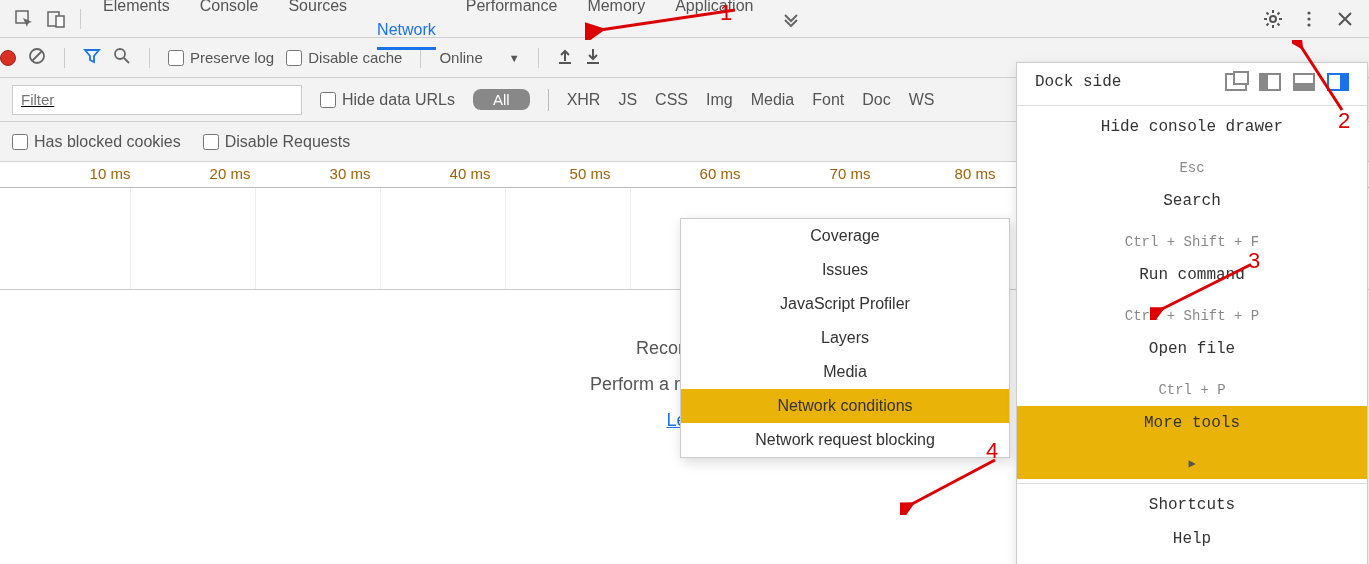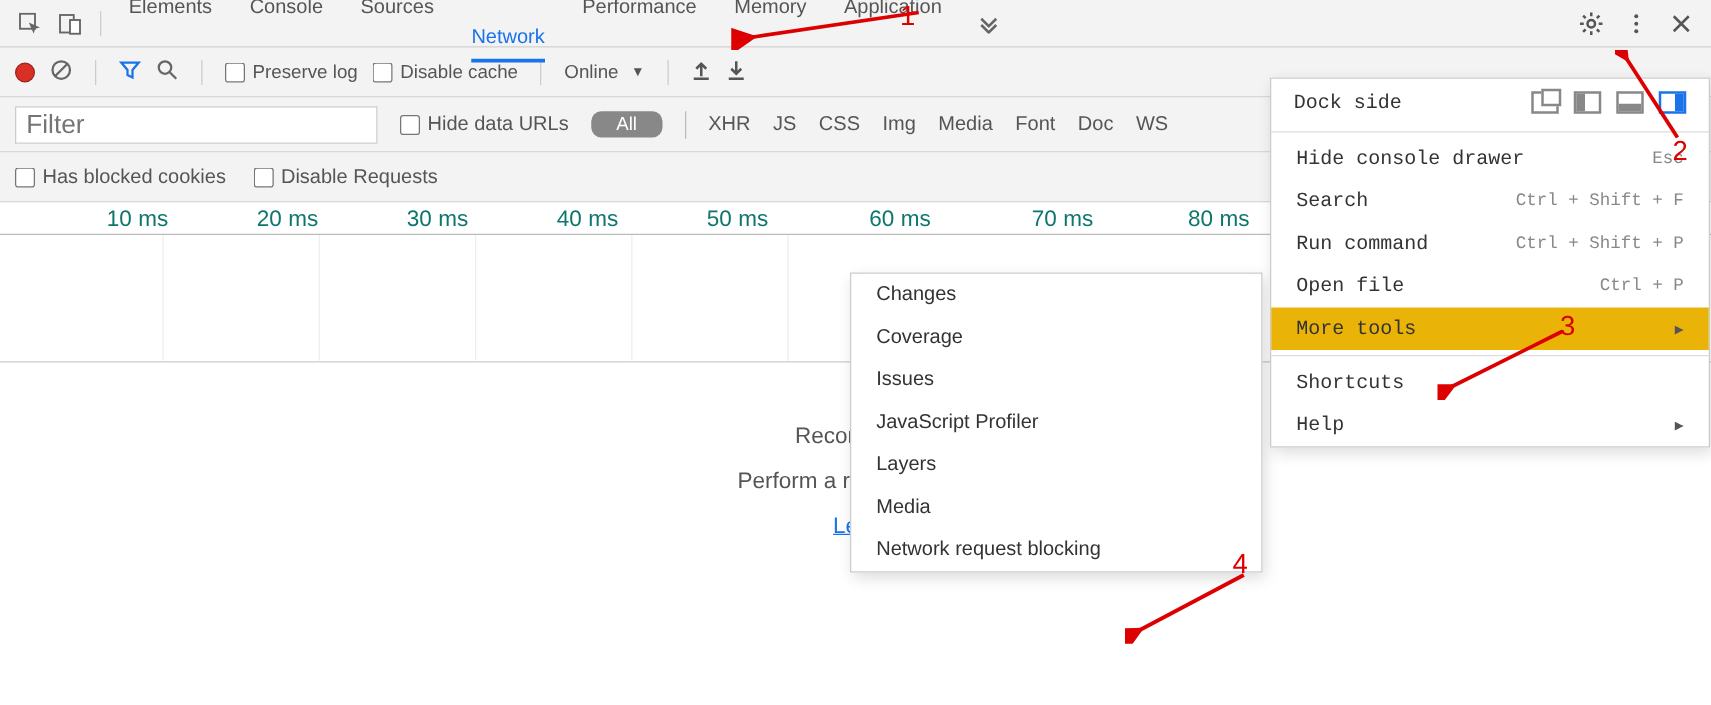--- a/index.html
+++ b/index.html
@@ -45,48 +45,49 @@
   }
   .topbar-right {
     margin-left: auto; display: flex; align-items: center; gap: 8px;
   }
 
   .toolbar {
     height: 40px;
     border-bottom: 1px solid #d0d0d0;
     background: #f3f3f3;
     display: flex; align-items: center;
-    padding: 0 12px; gap: 12px;
+    padding: 0 0; gap: 12px;
     font-size: 15px; color: #555;
   }
   .record-dot {
     width: 16px; height: 16px; border-radius: 50%;
     background: #d93025; border: 1px solid #9c221a;
   }
   .toolbar .sep { width: 1px; height: 20px; background: #ccc; margin: 0 6px; }
   .chk { display: flex; align-items: center; gap: 6px; }
   .chk input { width: 16px; height: 16px; }
-  .throttle { display: flex; align-items: center; gap: 10px; }
+  .throttle { display: flex; align-items: center; gap: 26px; }
   .throttle-select { color: #555; }
   .caret-down { font-size: 11px; color: #555; }
 
   .filterbar {
     height: 44px;
     border-bottom: 1px solid #d0d0d0;
     background: #f3f3f3;
     display: flex; align-items: center;
     padding: 0 12px; gap: 18px;
     font-size: 16px; color: #555;
   }
   .filter-input {
     width: 290px; height: 30px;
     border: 1px solid #ccc;
     padding: 4px 8px;
-    font-size: 21px;
+    font-size: 15px;
     background: #fff;
+    text-decoration: underline;
   }
   .chip {
     background: #888; color: #fff;
     border-radius: 8px;
     padding: 2px 20px;
     font-size: 15px;
     cursor: pointer;
   }
   .chip-sep { width: 1px; height: 22px; background: #bbb; }
   .type-chip { cursor: pointer; }
@@ -102,21 +103,21 @@
 
   .timeline {
     height: 128px;
     border-bottom: 1px solid #ccc;
     position: relative;
     background: #fff;
   }
   .ruler {
     height: 26px; border-bottom: 1px solid #bbb;
     position: relative;
-    font-size: 18px; color: #0f766e;
+    font-size: 15px; color: #a16207;
   }
   .tick {
     position: absolute;
     top: 3px;
     transform: translateX(-50%);
     text-align: right;
   }
   .gridline {
     position: absolute;
     top: 26px; bottom: 0;
@@ -139,20 +140,21 @@
     box-shadow: 2px 4px 12px rgba(0,0,0,.15);
     font-size: 16px;
     color: #333;
   }
   .context-menu .item {
     padding: 8px 20px;
     cursor: pointer;
     display: flex; justify-content: space-between; gap: 24px;
     white-space: nowrap;
     align-items: center;
+    flex-direction: column;
   }
   .context-menu .item.highlight { background: #eab308; }
   .context-menu hr {
     border: none; border-top: 1px solid #ddd; margin: 4px 0;
   }
   .short { color: #888; font-size: 14px; }
   .submenu-arrow { font-size: 12px; color: #555; }
 
   .dock-row {
     display: flex; align-items: center; justify-content: space-between;
@@ -332,36 +334,36 @@
 </div>
 
 <div class="empty">
   <div>Recording n</div>
   <div>Perform a request or hit </div>
   <a href="#">Lear</a>
 </div>
 
 <div class="context-menu" style="left:680px; top:218px; width:330px;">
   <div class="item">
-      <span>Changes</span>
-    </div>
-  <div class="item">
       <span>Coverage</span>
     </div>
   <div class="item">
       <span>Issues</span>
     </div>
   <div class="item">
       <span>JavaScript Profiler</span>
     </div>
   <div class="item">
       <span>Layers</span>
     </div>
   <div class="item">
       <span>Media</span>
+    </div>
+  <div class="item highlight">
+      <span>Network conditions</span>
     </div>
   <div class="item">
       <span>Network request blocking</span>
     </div>
 </div>
 
 <div class="context-menu" style="left:1016px; top:62px; width:352px;font-family:Liberation Mono, monospace;">
   <div class="dock-row">
     <span>Dock side</span>
     <div class="dock-icons">

